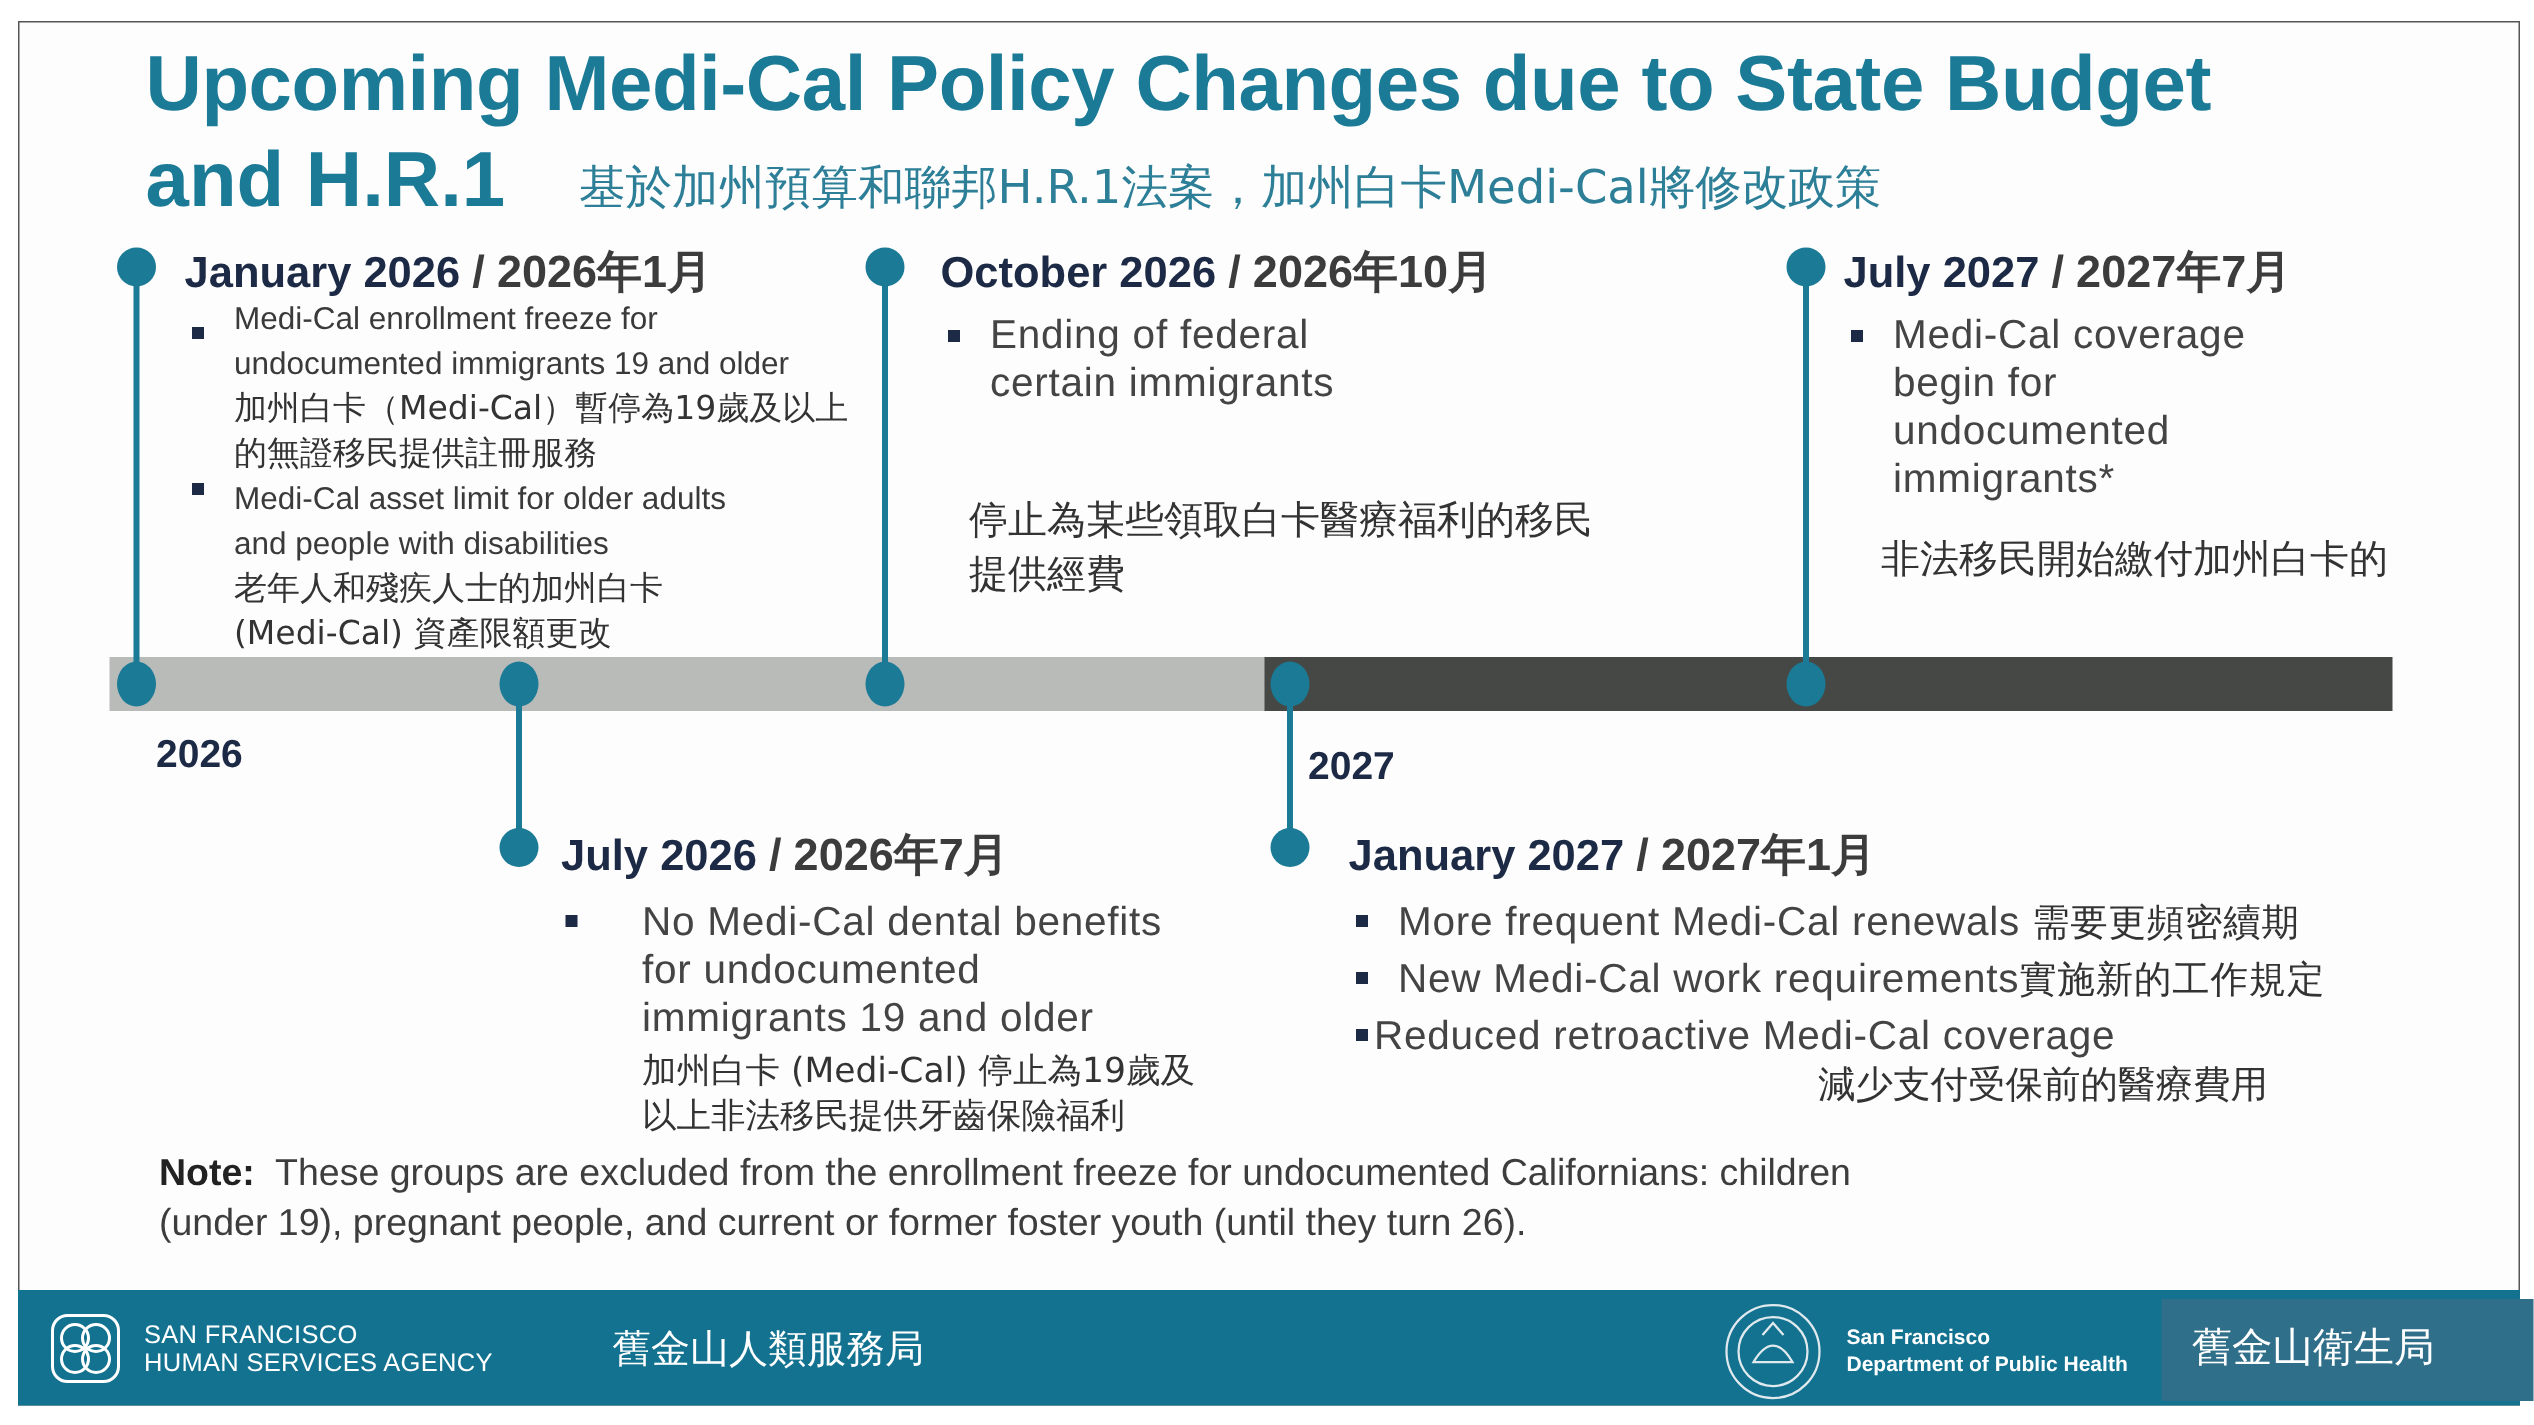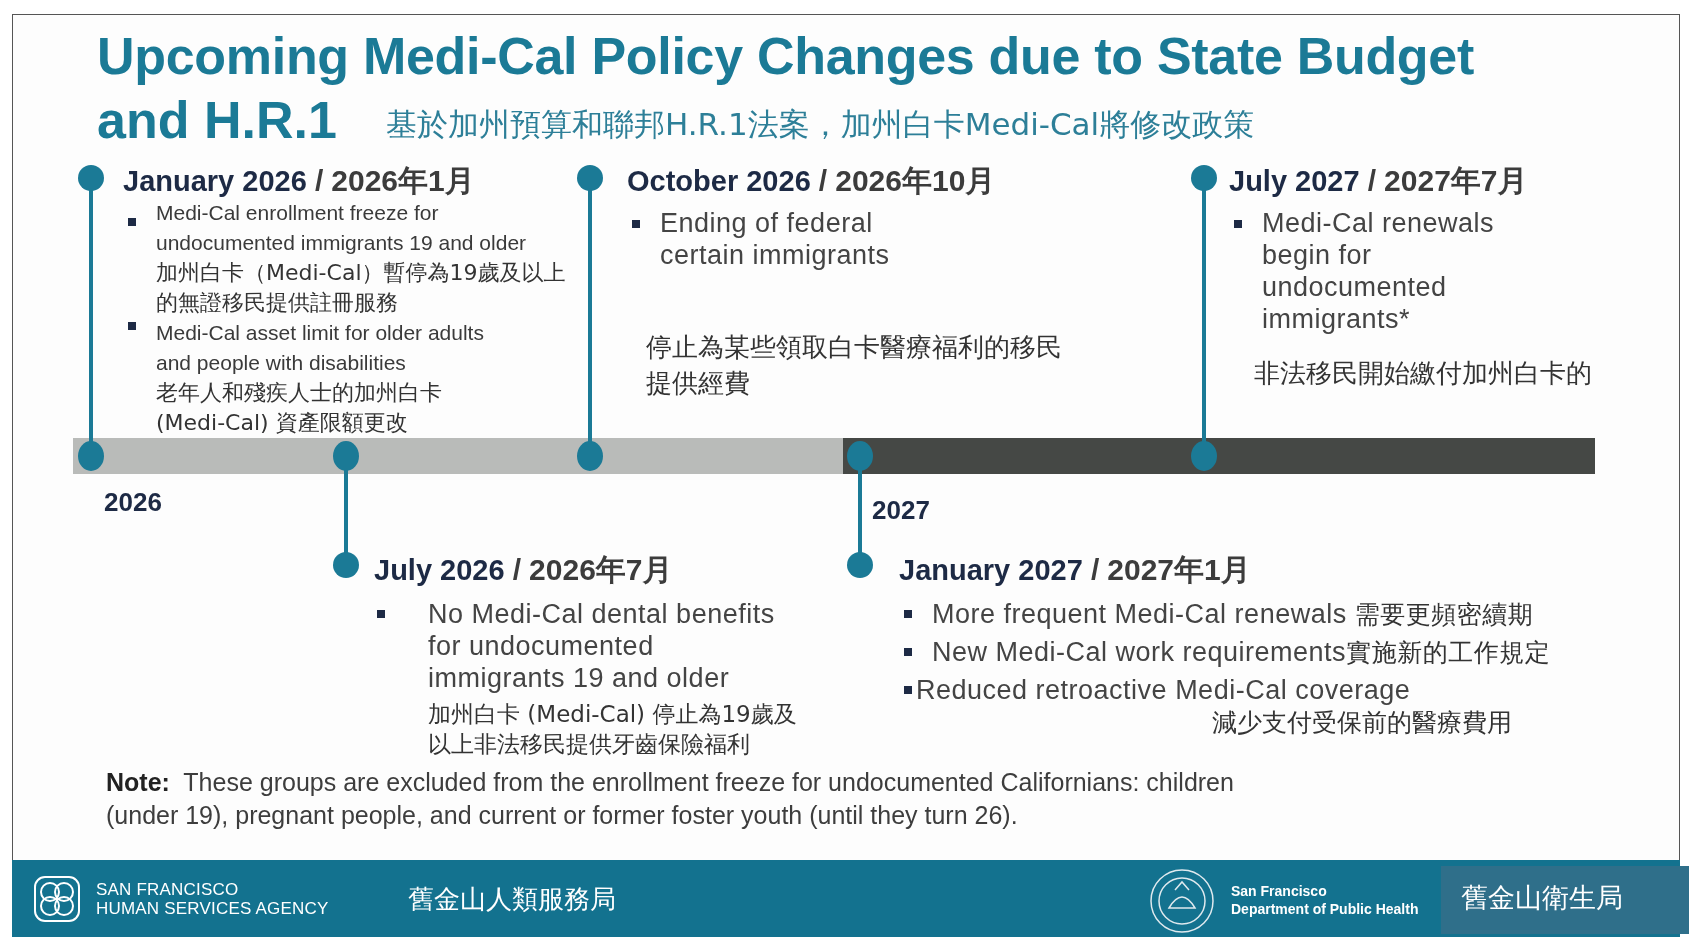--- a/index.html
+++ b/index.html
@@ -135,21 +135,21 @@
   <div>提供經費</div>
 </div>
 
 <div class="ev-head" style="left:1229px; top:161px;">
   <span class="en">July 2027</span>
   <span class="sep">/</span>
   <span class="zh">2027年7月</span>
 </div>
 <div class="bullet" style="left:1234px; top:220px;"></div>
 <div class="txt t-mont" style="left:1262px; top:207px;">
-  <div>Medi-Cal renewals</div>
+  <div>Medi-Cal coverage</div>
   <div>begin for</div>
   <div>undocumented</div>
   <div>immigrants*</div>
 </div>
 <div class="txt t-zh" style="left:1254px; top:355px; font-size:26px; line-height:36px;">
   <div>非法移民開始繳付加州白卡的</div>
 </div>
 
 <div class="ev-head" style="left:374px; top:550px;">
   <span class="en">July 2026</span>

